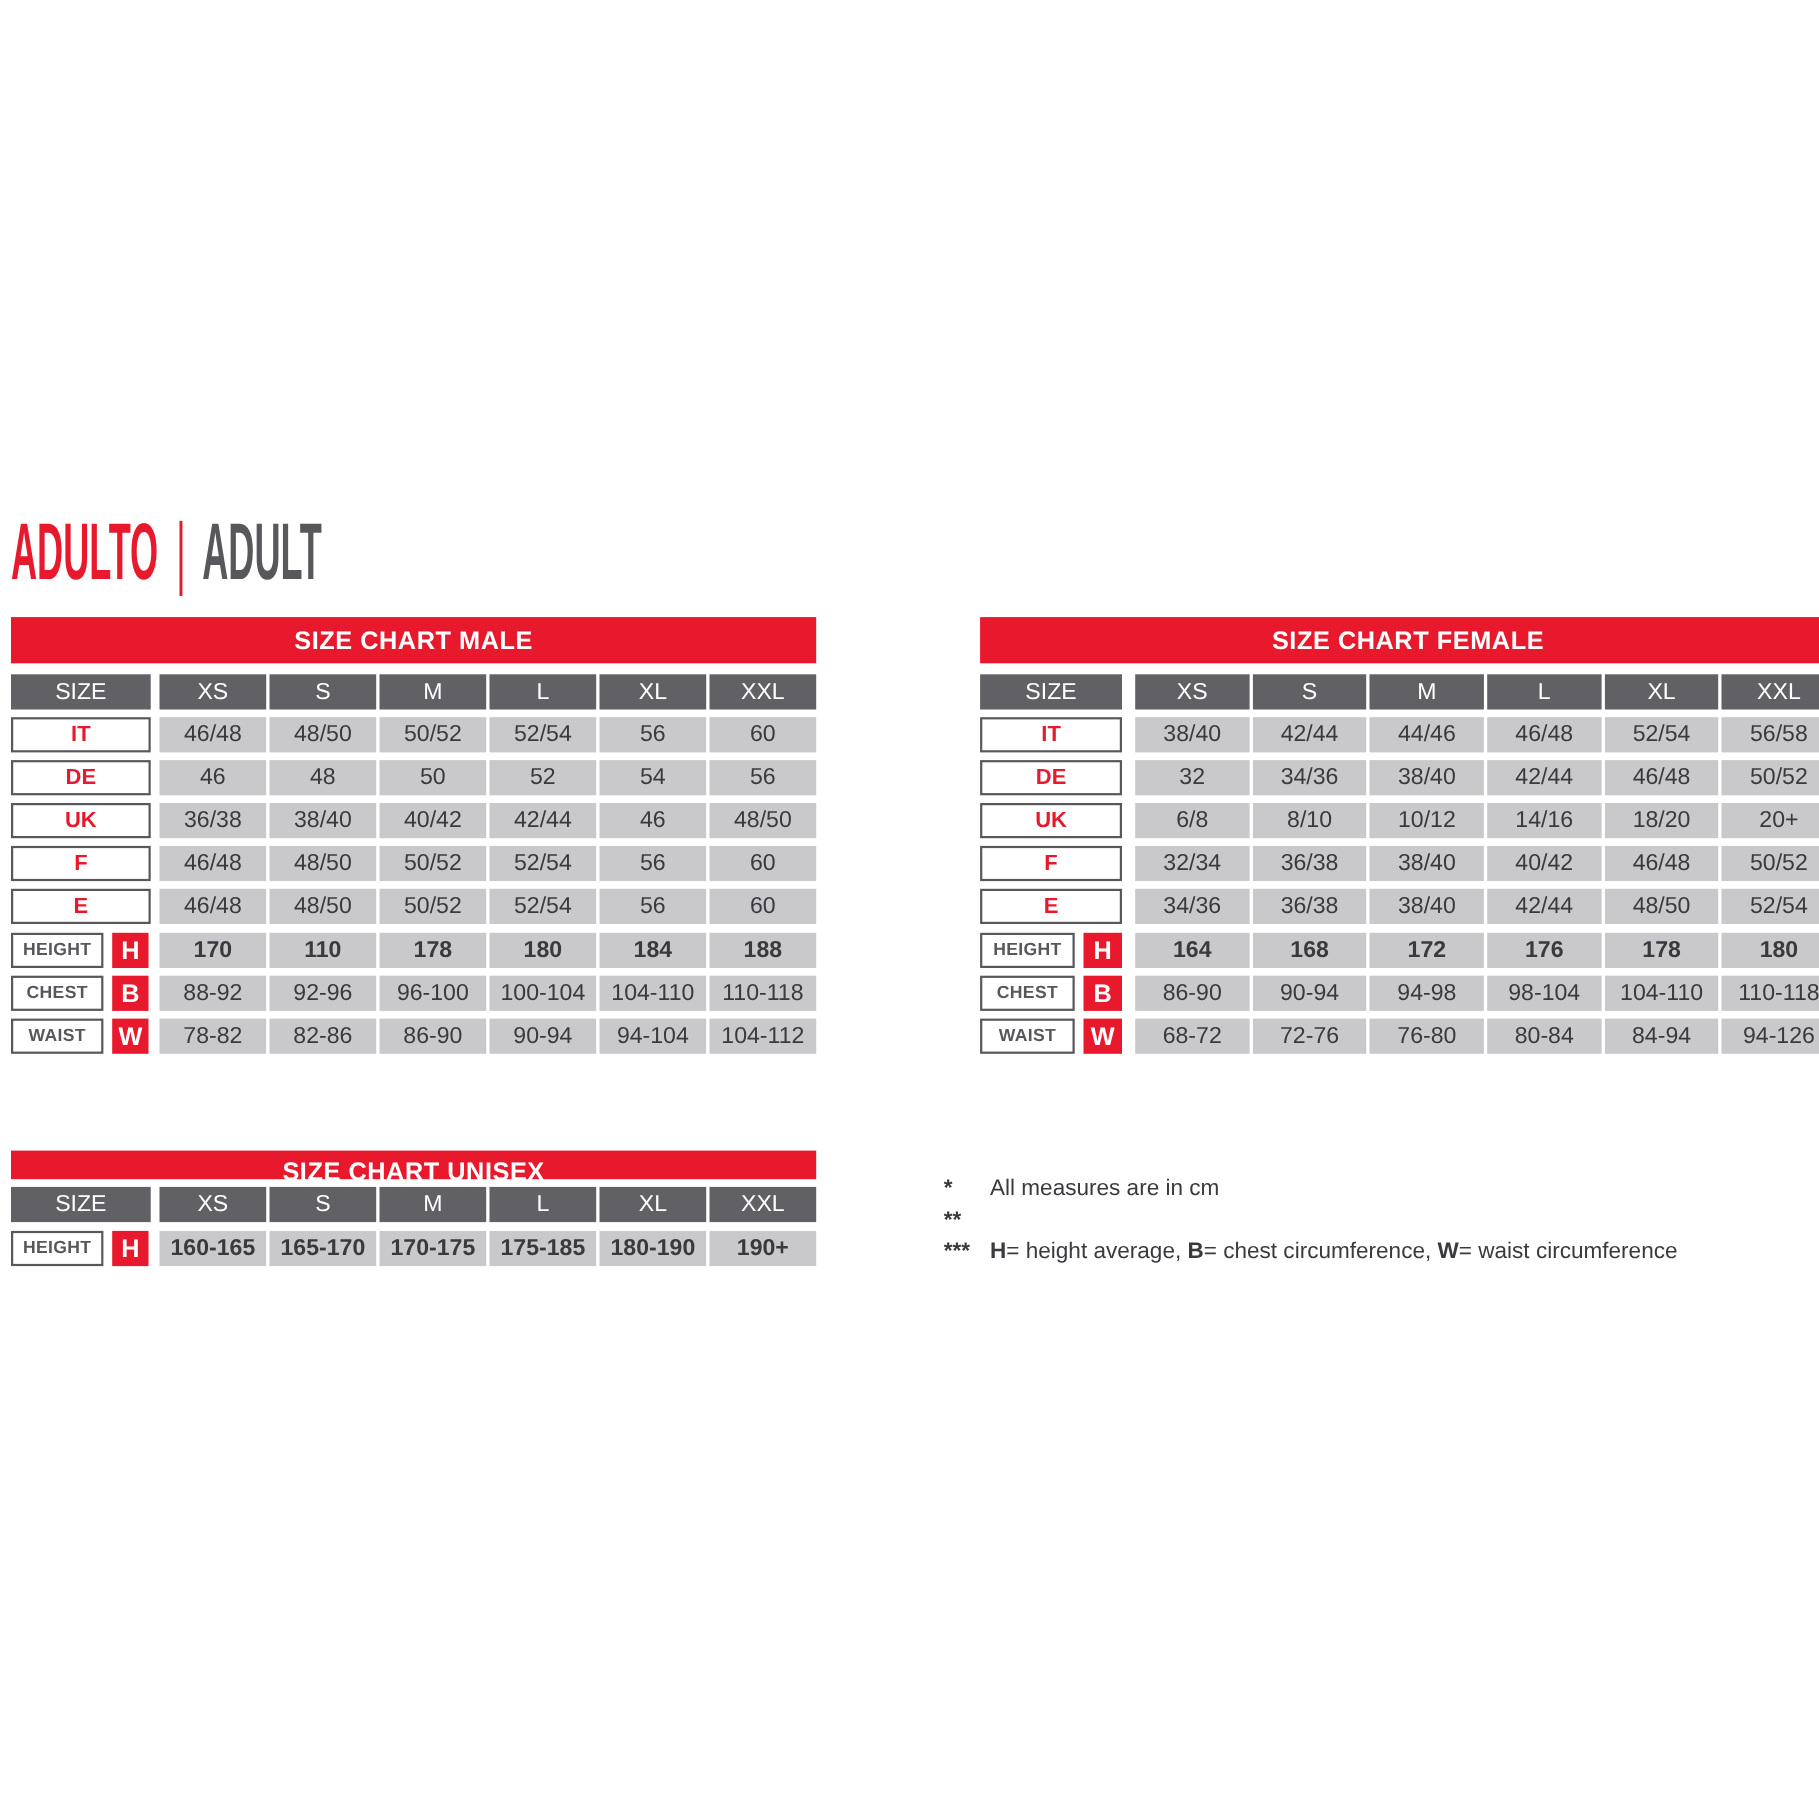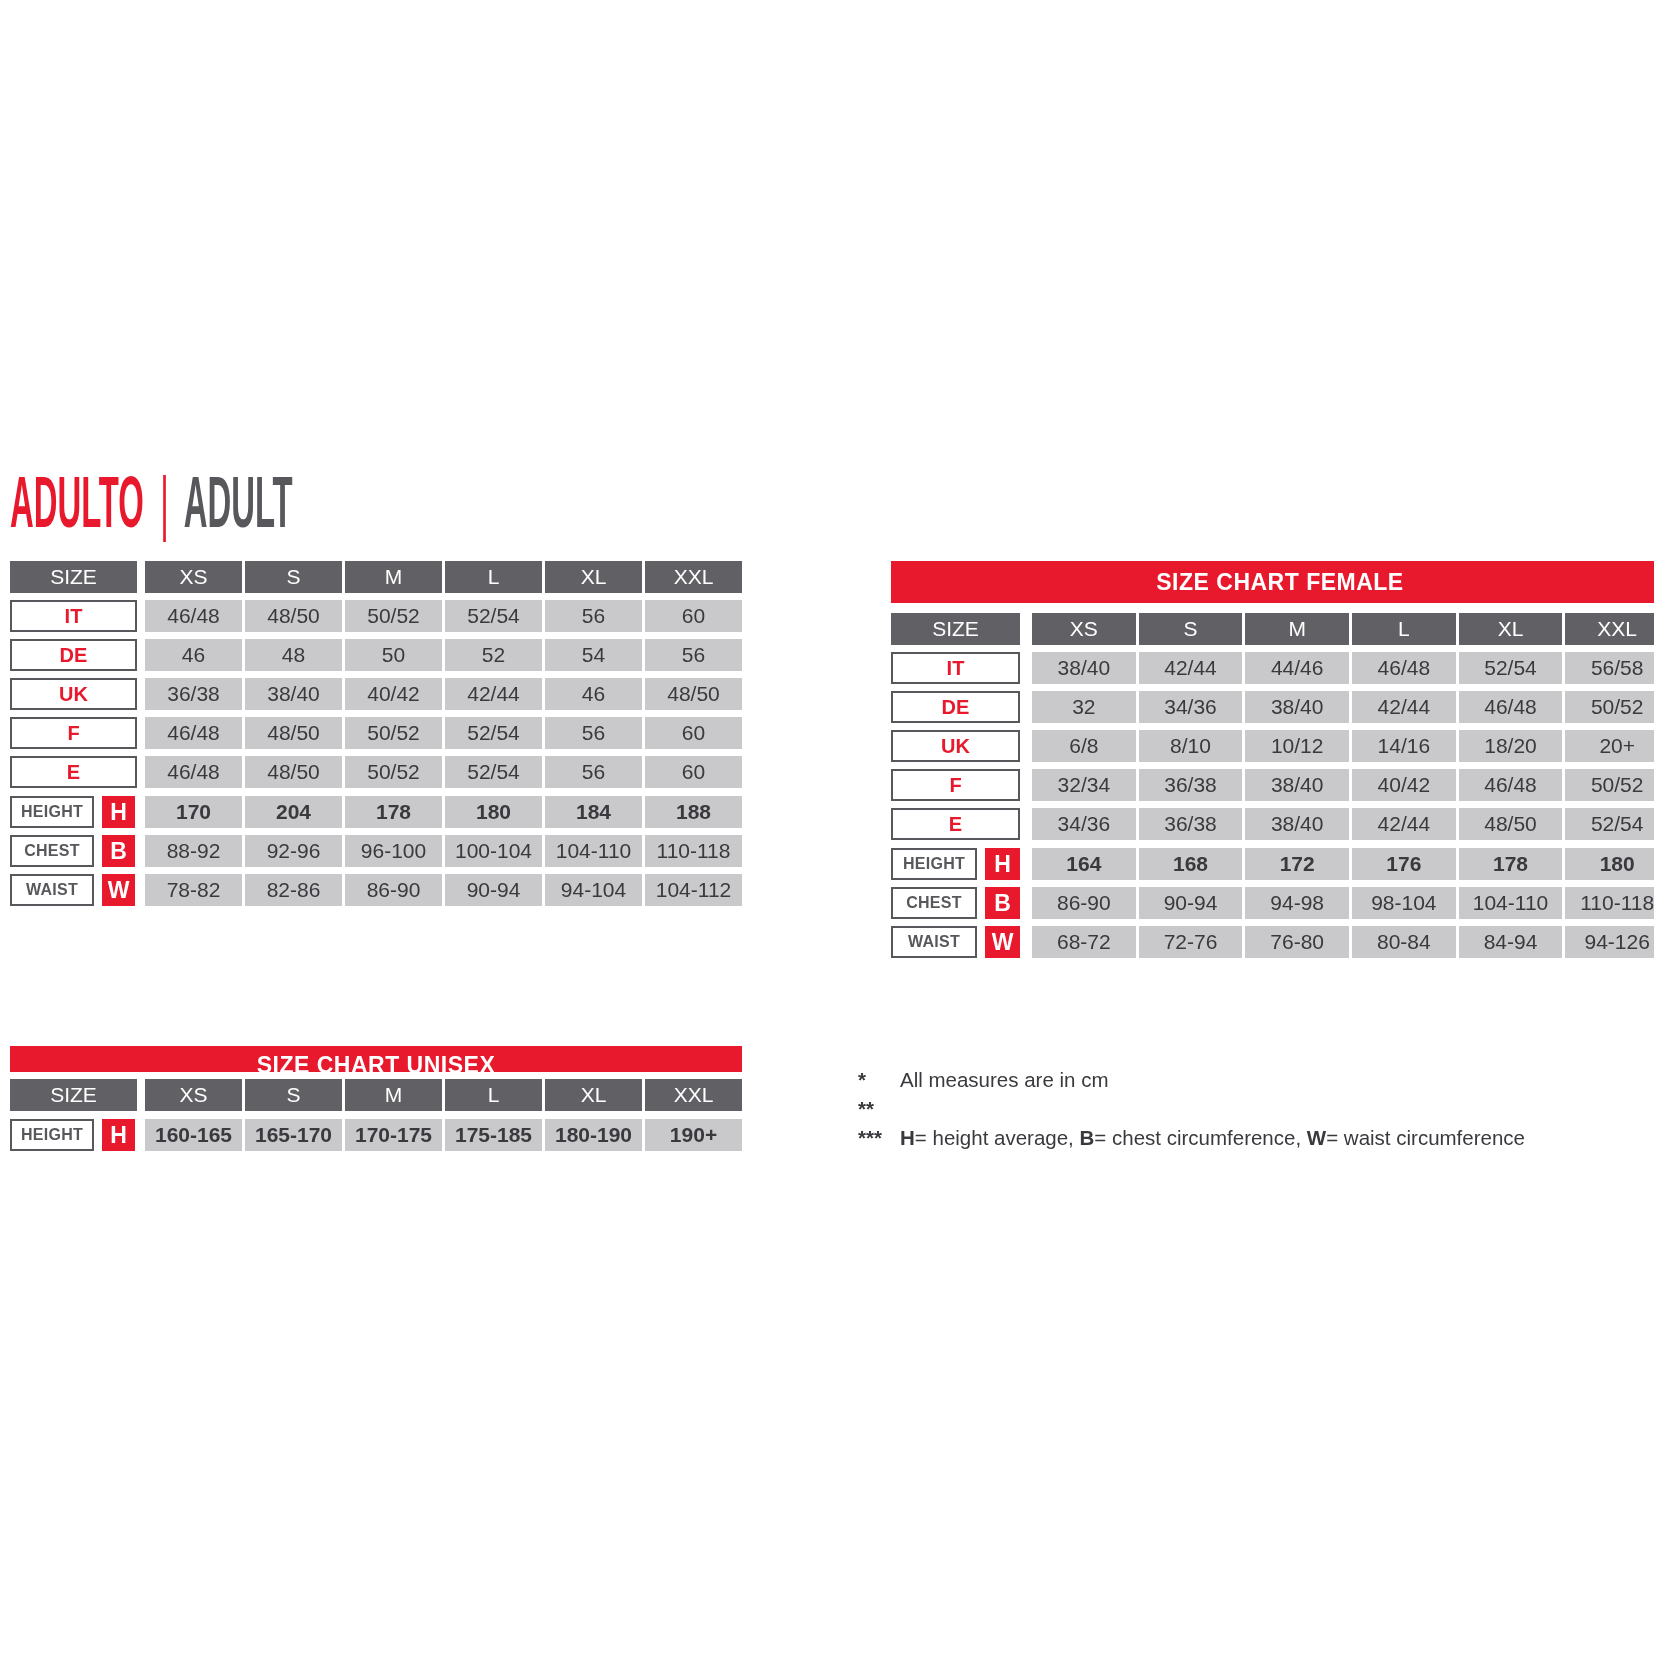--- a/index.html
+++ b/index.html
@@ -88,20 +88,21 @@
 
 <div class="canvas" style="--red: #E8192C; --dark_gray: #616065; --dark_gray2: #58575C; --light_gray: #C9C8CA; --text: #3A393E;">
 
   <div class="title">
     <span class="t-red">ADULTO</span>
     <span class="t-pipe">|</span>
     <span class="t-gray">ADULT</span>
   </div>
 
   <div class="tbl tbl-male">
+    <div class="band">SIZE CHART MALE</div>
 
     <div class="row">
       <div class="size-head">SIZE</div>
       <div class="cells">
           <div class="cell head">XS</div>
           <div class="cell head">S</div>
           <div class="cell head">M</div>
           <div class="cell head">L</div>
           <div class="cell head">XL</div>
           <div class="cell head">XXL</div>
@@ -162,21 +163,21 @@
           <div class="cell">56</div>
           <div class="cell">60</div>
         </div>
     </div>
 
     <div class="row measure-first">
       <div class="m-label">HEIGHT</div>
       <div class="letter-box">H</div>
       <div class="cells bold-cells">
           <div class="cell">170</div>
-          <div class="cell">204</div>
+          <div class="cell">110</div>
           <div class="cell">178</div>
           <div class="cell">180</div>
           <div class="cell">184</div>
           <div class="cell">188</div>
         </div>
     </div>
     <div class="row">
       <div class="m-label">CHEST</div>
       <div class="letter-box">B</div>
       <div class="cells">

